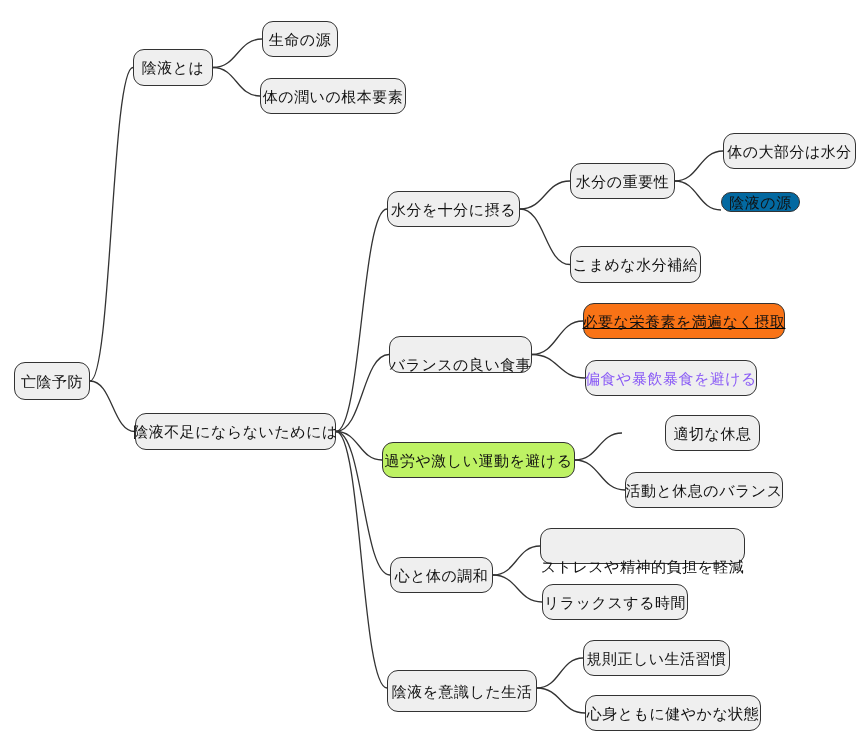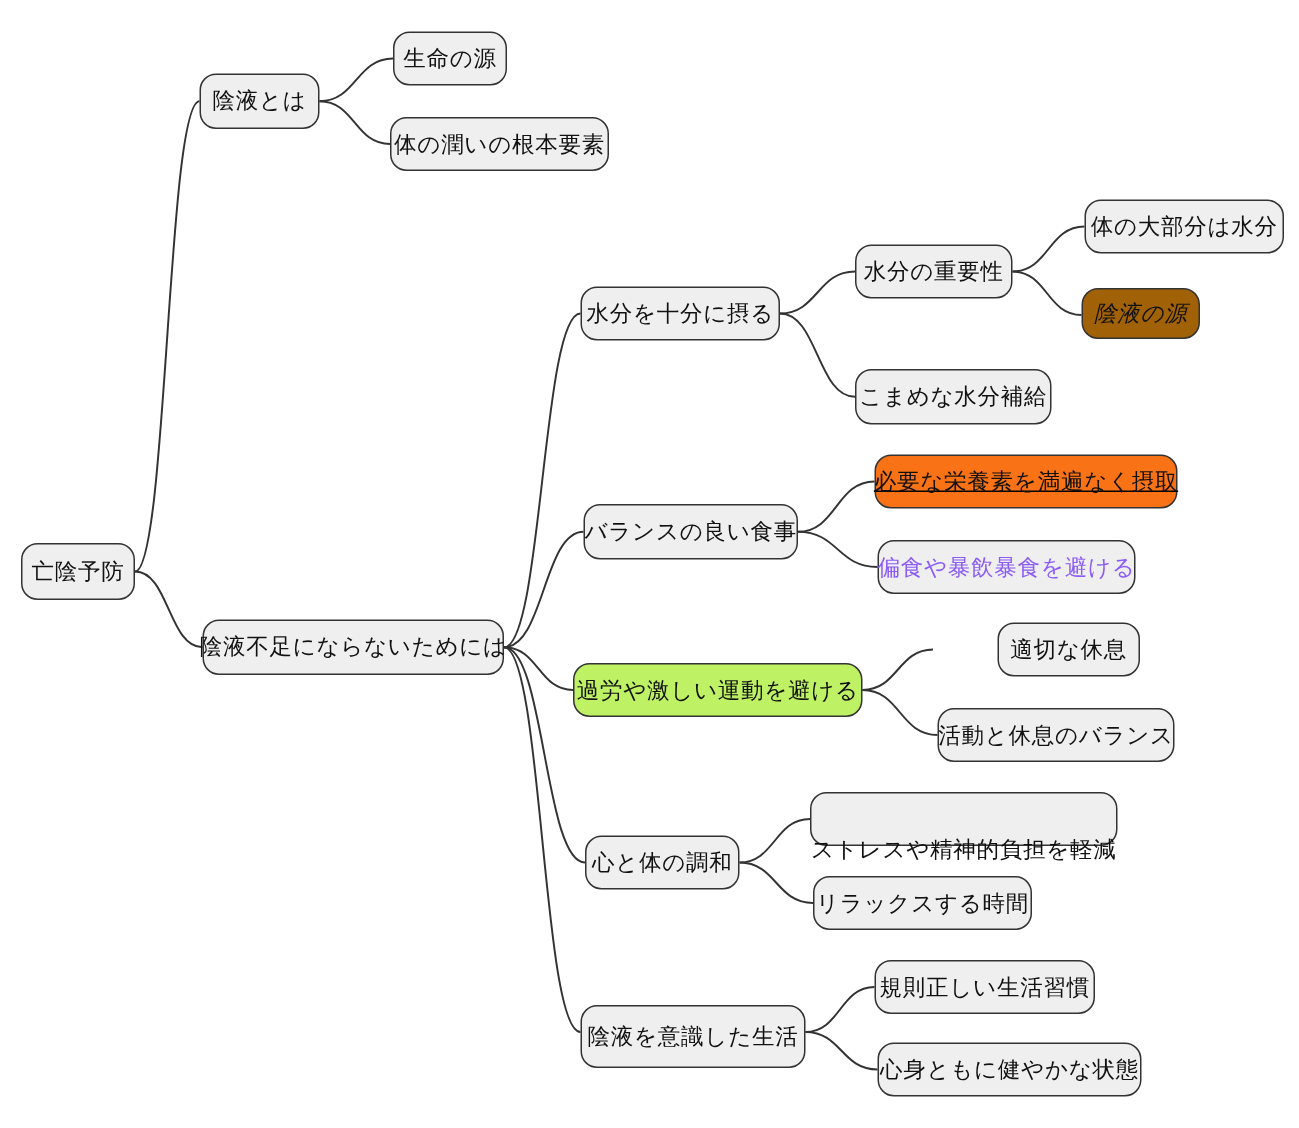--- a/index.html
+++ b/index.html
@@ -84,27 +84,27 @@
     </div>
     <div class="node" style="left: 387px; top: 191px; width: 133px; height: 36px; background: rgb(239, 239, 239); border-color: rgb(51, 51, 51);">
       <span style="color: rgb(17, 17, 17);">水分を十分に摂る</span>
     </div>
     <div class="node" style="left: 570px; top: 163px; width: 105px; height: 36px; background: rgb(239, 239, 239); border-color: rgb(51, 51, 51);">
       <span style="color: rgb(17, 17, 17);">水分の重要性</span>
     </div>
     <div class="node" style="left: 723px; top: 133px; width: 133px; height: 36px; background: rgb(239, 239, 239); border-color: rgb(51, 51, 51);">
       <span style="color: rgb(17, 17, 17);">体の大部分は水分</span>
     </div>
-    <div class="node" style="left: 721px; top: 192px; width: 79px; height: 34px; background: #a16207; border-color: rgb(51, 51, 51); font-style: italic;">
+    <div class="node" style="left: 721px; top: 192px; width: 79px; height: 20px; background: #0369a1; border-color: rgb(51, 51, 51);">
       <span style="color: rgb(17, 17, 17);">陰液の源</span>
     </div>
     <div class="node" style="left: 570px; top: 246px; width: 131px; height: 37px; background: rgb(239, 239, 239); border-color: rgb(51, 51, 51);">
       <span style="color: rgb(17, 17, 17);">こまめな水分補給</span>
     </div>
-    <div class="node" style="left: 389px; top: 336px; width: 143px; height: 37px; background: rgb(239, 239, 239); border-color: rgb(51, 51, 51);">
+    <div class="node" style="left: 389px; top: 336px; width: 143px; height: 37px; background: rgb(239, 239, 239); border-color: rgb(51, 51, 51); align-items: flex-end;">
       <span style="color: rgb(17, 17, 17);">バランスの良い食事</span>
     </div>
     <div class="node" style="left: 583px; top: 303px; width: 202px; height: 36px; background: #f97316; border-color: rgb(51, 51, 51); text-decoration: underline;">
       <span style="color: rgb(17, 17, 17);">必要な栄養素を満遍なく摂取</span>
     </div>
     <div class="node" style="left: 585px; top: 360px; width: 172px; height: 36px; background: rgb(239, 239, 239); border-color: rgb(51, 51, 51);">
       <span style="color: #8b5cf6;">偏食や暴飲暴食を避ける</span>
     </div>
     <div class="node" style="left: 382px; top: 442px; width: 193px; height: 36px; background: #bef264; border-color: rgb(51, 51, 51);">
       <span style="color: rgb(17, 17, 17);">過労や激しい運動を避ける</span>

